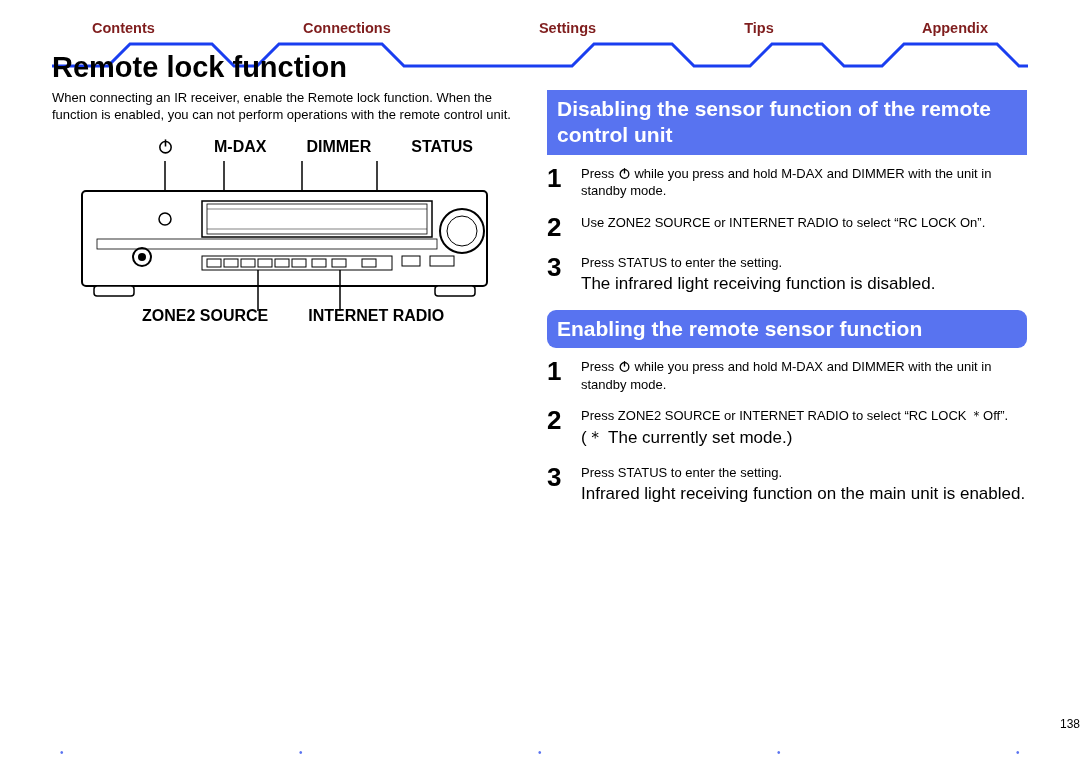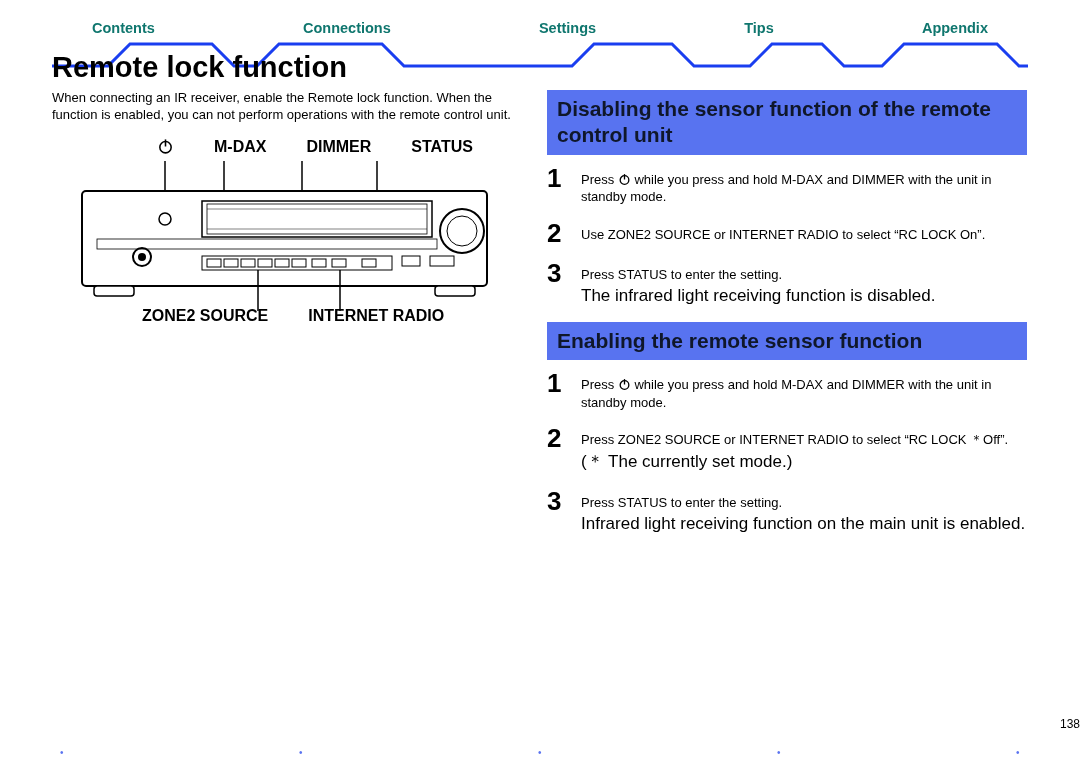--- a/index.html
+++ b/index.html
@@ -18,21 +18,21 @@
     padding: 20px 52px 0 52px;
   }
   
   .tabs {
     display: flex;
     gap: 0;
     justify-content: space-between;
     padding: 0 40px;
     font-size: 14.5px;
     font-weight: bold;
-    color: #0f766e;
+    color: #7f1d1d;
   }
   .tab {
     text-align: center;
   }
   .divider {
     height: 3px;
     width: 100%;
     margin-top: 4px;
     margin-bottom: 8px;
   }
@@ -60,21 +60,21 @@
     font-size: 16px;
     font-weight: bold;
     text-align: left;
   }
   .illus {
     width: 465px;
     height: 200px;
   }
   .section-head {
     background: #5873f0;
-    color: #0f172a;
+    color: #ffffff;
     font-size: 21px;
     font-weight: bold;
     padding: 6px 10px;
     line-height: 1.25;
   }
   .steps {
     margin-top: 8px;
   }
   .step {
     display: flex;
@@ -82,21 +82,21 @@
     margin: 10px 0 14px 0;
     font-size: 13px;
   }
   .num {
     font-size: 26px;
     font-weight: bold;
     width: 22px;
     flex: none;
     line-height: 1;
   }
-  .step-body { line-height: 1.35; margin-top: 6px; }
+  .step-body { line-height: 1.35; }
   .step-body .bold { font-weight: normal; }
   .step-body .note { font-weight: normal; font-size: 17px; margin-top: 2px; display:block;}
   .pagenum {
     position: absolute;
     bottom: 30px;
     left: 0;
     right: 0;
     text-align: right;
     font-size: 12px;
   }
@@ -221,21 +221,21 @@
         </div>
         <div class="step">
           <div class="num">3</div>
           <div class="step-body">
             <span class="bold">Press STATUS to enter the setting.</span>
             <span class="note">The infrared light receiving function is disabled.</span>
           </div>
         </div>
       </div>
 
-      <div class="section-head" style="margin-top:8px;">Enabling the remote sensor function</div>
+      <div class="section-head" style="margin-top:8px;border-radius:9px;">Enabling the remote sensor function</div>
 
       <div class="steps">
         <div class="step">
           <div class="num">1</div>
           <div class="step-body bold">
             <span>Press </span><span class="power-icon"><svg width="13" height="13" viewBox="0 0 24 24">
                   <circle cx="12" cy="13" r="8" fill="none" stroke="#000" stroke-width="2.4"></circle>
                   <line x1="12" y1="2" x2="12" y2="12" stroke="#000" stroke-width="2.4"></line>
                 </svg></span><span> while you press and hold M-DAX and DIMMER with the unit in standby mode.</span>
           </div>

